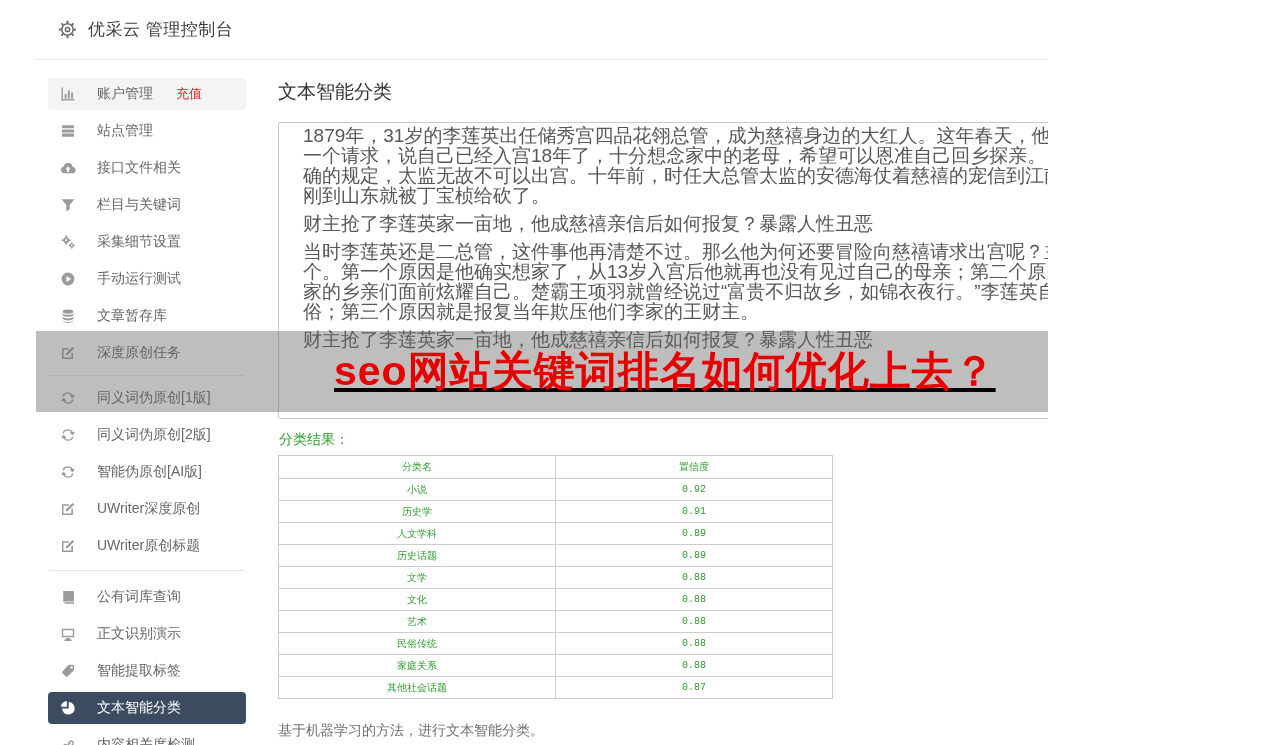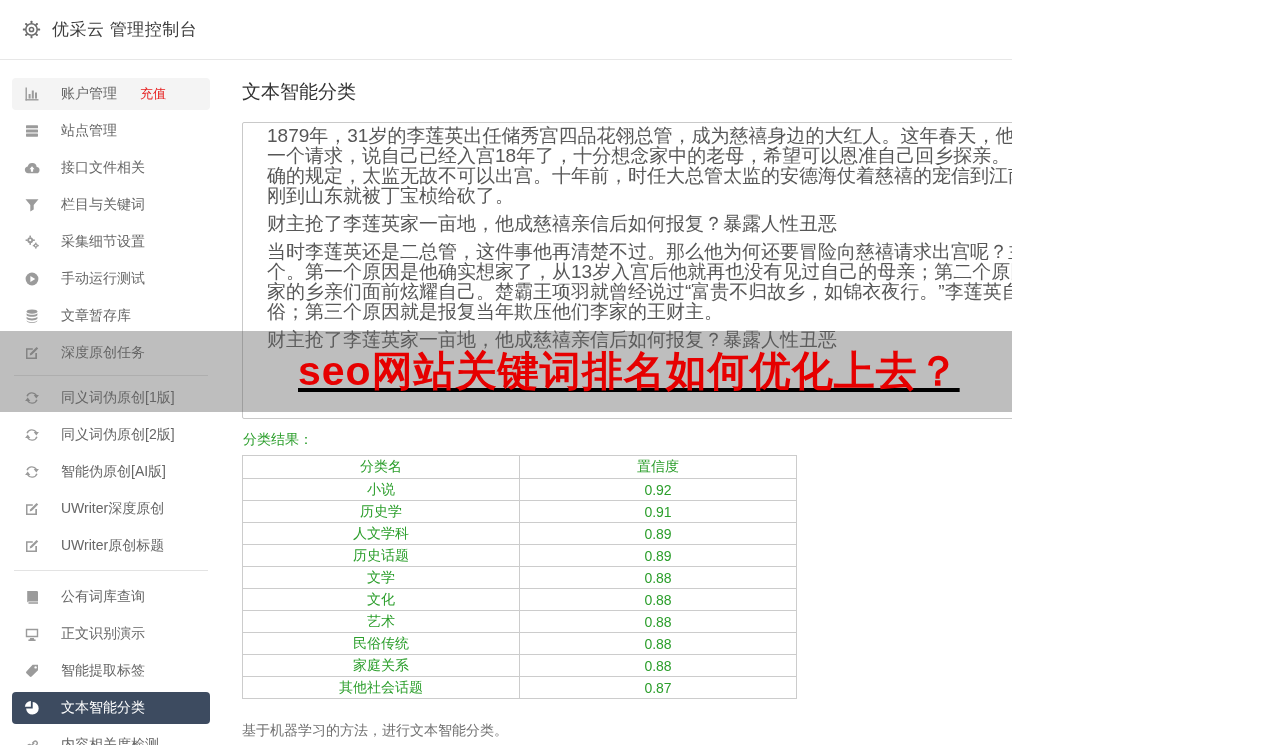--- a/index.html
+++ b/index.html
@@ -1,18 +1,18 @@
 <!DOCTYPE html>
 <html><head>
 <meta charset="utf-8">
 <style>
   * { margin:0; padding:0; box-sizing:border-box; }
   html,body { width:1280px; height:745px; overflow:hidden; background:#fff;
     font-family:"Liberation Sans","DejaVu Sans",sans-serif; }
-  #page { position:relative; width:1012px; height:745px; background:#fff; overflow:hidden; }
+  #page { position:relative; width:1012px; height:745px; background:#fff; overflow:hidden;margin-left:36px; }
 
   
   .header { position:absolute; left:0; top:0; width:1280px; height:60px; background:#fff;
     border-bottom:1px solid #e7e7e7; display:flex; align-items:center; padding-left:22px; z-index:2; }
   .header .gear { width:19px; height:19px; color:#6b6b6b; margin-right:11px; display:inline-flex; }
   .header .title { font-size:17px; color:#3e3e3e; letter-spacing:.5px; }
 
   
   .right-strip { position:absolute; left:1266px; top:61px; width:14px; height:684px;
     border-left:1px solid #d9d9d9;
@@ -51,21 +51,21 @@
   .sbar .thumb { position:absolute; left:1px; top:19px; width:15px; height:92px; background:#c7c7c7; }
 
   
   .band { position:absolute; left:0; top:331px; width:1267px; height:81px;
     background:rgba(100,100,100,.42); z-index:6; display:flex; align-items:center; padding-left:298px;text-decoration:underline; }
   .band .wm { font-size:41px; font-weight:700; color:#e60000; letter-spacing:1px; white-space:nowrap; }
 
   
   .results-label { position:absolute; left:243px; top:431px; font-size:14px; color:#2b9e2b; z-index:2; }
   table.results { position:absolute; left:242px; top:455px; width:555px; border-collapse:collapse;
-    z-index:2; font-size:14px; color:#2b9e2b; table-layout:fixed; }
+    z-index:2; font-size:10px; color:#2b9e2b; table-layout:fixed;font-family:Liberation Mono, monospace; }
   table.results th, table.results td { border:1px solid #ccc; text-align:center; font-weight:400;
     height:23px; padding:0; }
   table.results td { height:22px; }
 
   .note { position:absolute; left:242px; top:722px; font-size:14px; color:#707070; z-index:2; }
 </style>
 </head>
 <body>
 
 <div id="page">

